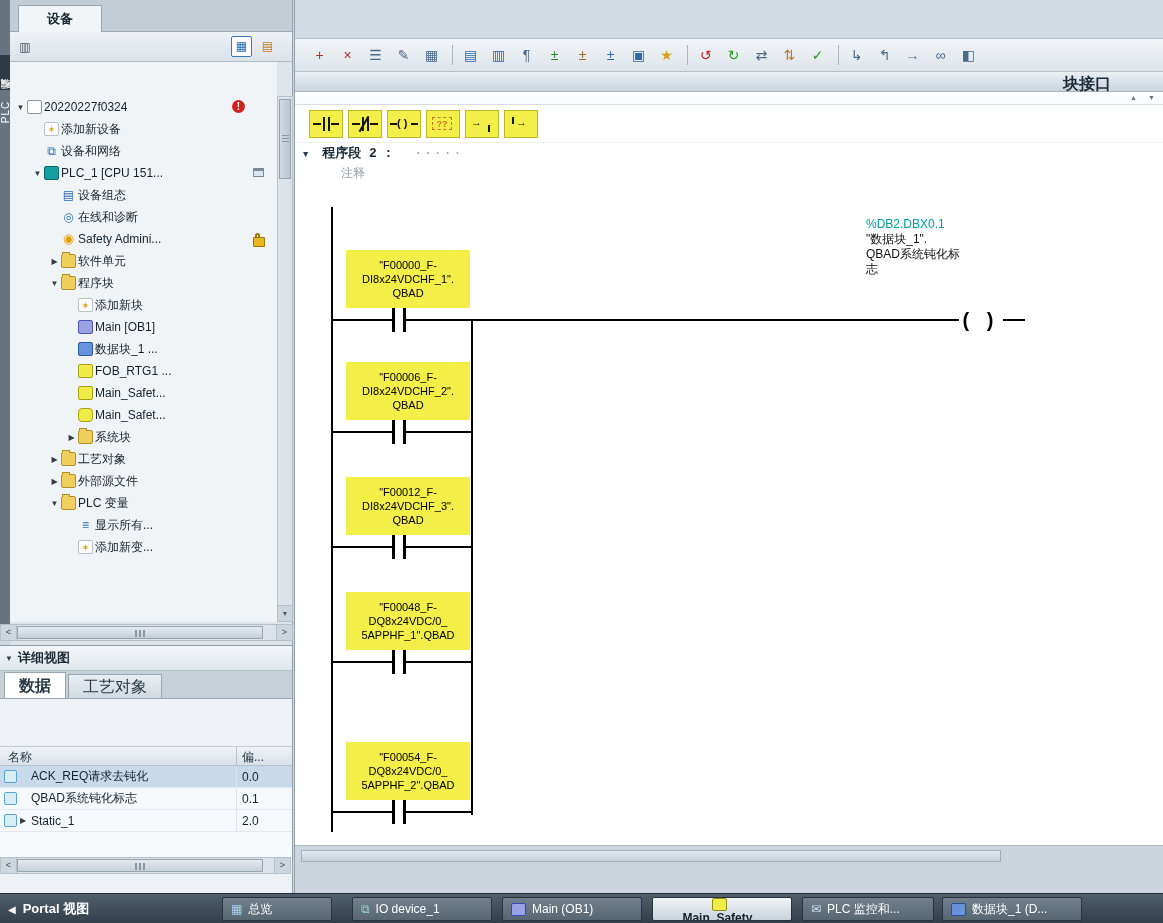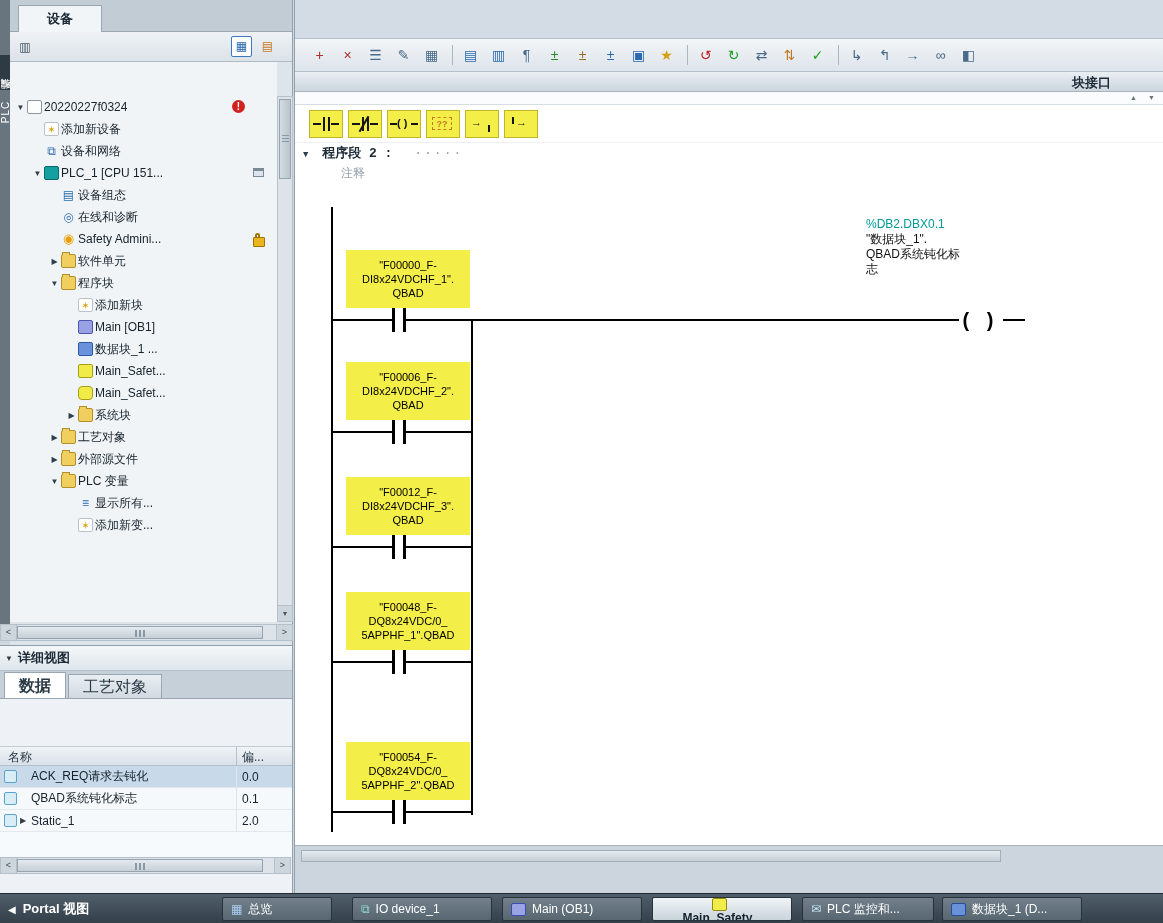--- a/index.html
+++ b/index.html
@@ -82,21 +82,21 @@
   .doff{position:absolute;left:242px;}
   #details-hscroll{left:0;top:211px;width:291px;}
 
   
   #main{position:absolute;left:294px;top:0;width:869px;height:893px;background:#d3dce4;border-left:1px solid #93a1ad;box-sizing:border-box;}
   #editor-toolbar{position:absolute;left:0;top:38px;width:100%;height:34px;background:linear-gradient(#f2f5f8,#dde4ea);
     border-top:1px solid #b6c0ca;border-bottom:1px solid #b6c0ca;display:flex;align-items:center;padding-left:12px;box-sizing:border-box;}
   .tb-icon{width:23px;height:23px;display:flex;align-items:center;justify-content:center;font-size:14px;border:1px solid transparent;border-radius:2px;margin-right:3px;}
   .tb-sep{width:1px;height:20px;background:#aab6c0;margin:0 5px;}
   #interface-bar{position:absolute;left:0;top:72px;width:100%;height:20px;background:linear-gradient(#eaeff3,#ccd5dd);border-bottom:1px solid #a9b5bf;box-sizing:border-box;}
-  .ib-label{position:absolute;right:52px;top:2px;font-size:13px;font-weight:bold;color:#1c2a36;}
+  .ib-label{position:absolute;right:52px;top:2px;font-size:16px;font-weight:bold;color:#1c2a36;}
   #splitter-strip{position:absolute;left:0;top:92px;width:100%;height:13px;background:#fbfcfd;border-bottom:1px solid #d6dde3;box-sizing:border-box;}
   .ss-up{position:absolute;right:26px;top:2px;font-size:7px;color:#66747e;}
   .ss-down{position:absolute;right:8px;top:2px;font-size:7px;color:#66747e;}
   #content-bg{position:absolute;left:0;top:105px;width:100%;height:740px;background:#fff;}
   #favorites-bar{position:absolute;left:0;top:105px;width:100%;height:38px;background:#fff;border-bottom:1px solid #eef1f4;
     display:flex;align-items:center;padding-left:14px;box-sizing:border-box;}
   .fav-btn{width:34px;height:28px;background:var(--safety);border:1px solid #c0b428;display:flex;align-items:center;justify-content:center;margin-right:5px;box-sizing:border-box;}
   .fv{position:relative;width:28px;height:18px;display:block;}
   .fv b{position:absolute;background:#151515;display:block;}
   .fv .h{top:8px;height:2px;}
@@ -217,20 +217,25 @@
           <span class="ti ti-ob-block"></span>
           <span class="tlabel">Main [OB1]</span>
         </div>
         <div class="tree-row" style="padding-left: 55px;">
           <span class="texp"></span>
           <span class="ti ti-db-block"></span>
           <span class="tlabel">数据块_1 ...</span>
         </div>
         <div class="tree-row" style="padding-left: 55px;">
           <span class="texp"></span>
+          <span class="ti ti-fb-safety"></span>
+          <span class="tlabel">FOB_RTG1 ...</span>
+        </div>
+        <div class="tree-row" style="padding-left: 55px;">
+          <span class="texp"></span>
           <span class="ti ti-ob-safety"></span>
           <span class="tlabel">Main_Safet...</span>
         </div>
         <div class="tree-row" style="padding-left: 55px;">
           <span class="texp"></span>
           <span class="ti ti-db-safety"></span>
           <span class="tlabel">Main_Safet...</span>
         </div>
         <div class="tree-row" style="padding-left: 55px;">
           <span class="texp">▶</span>

